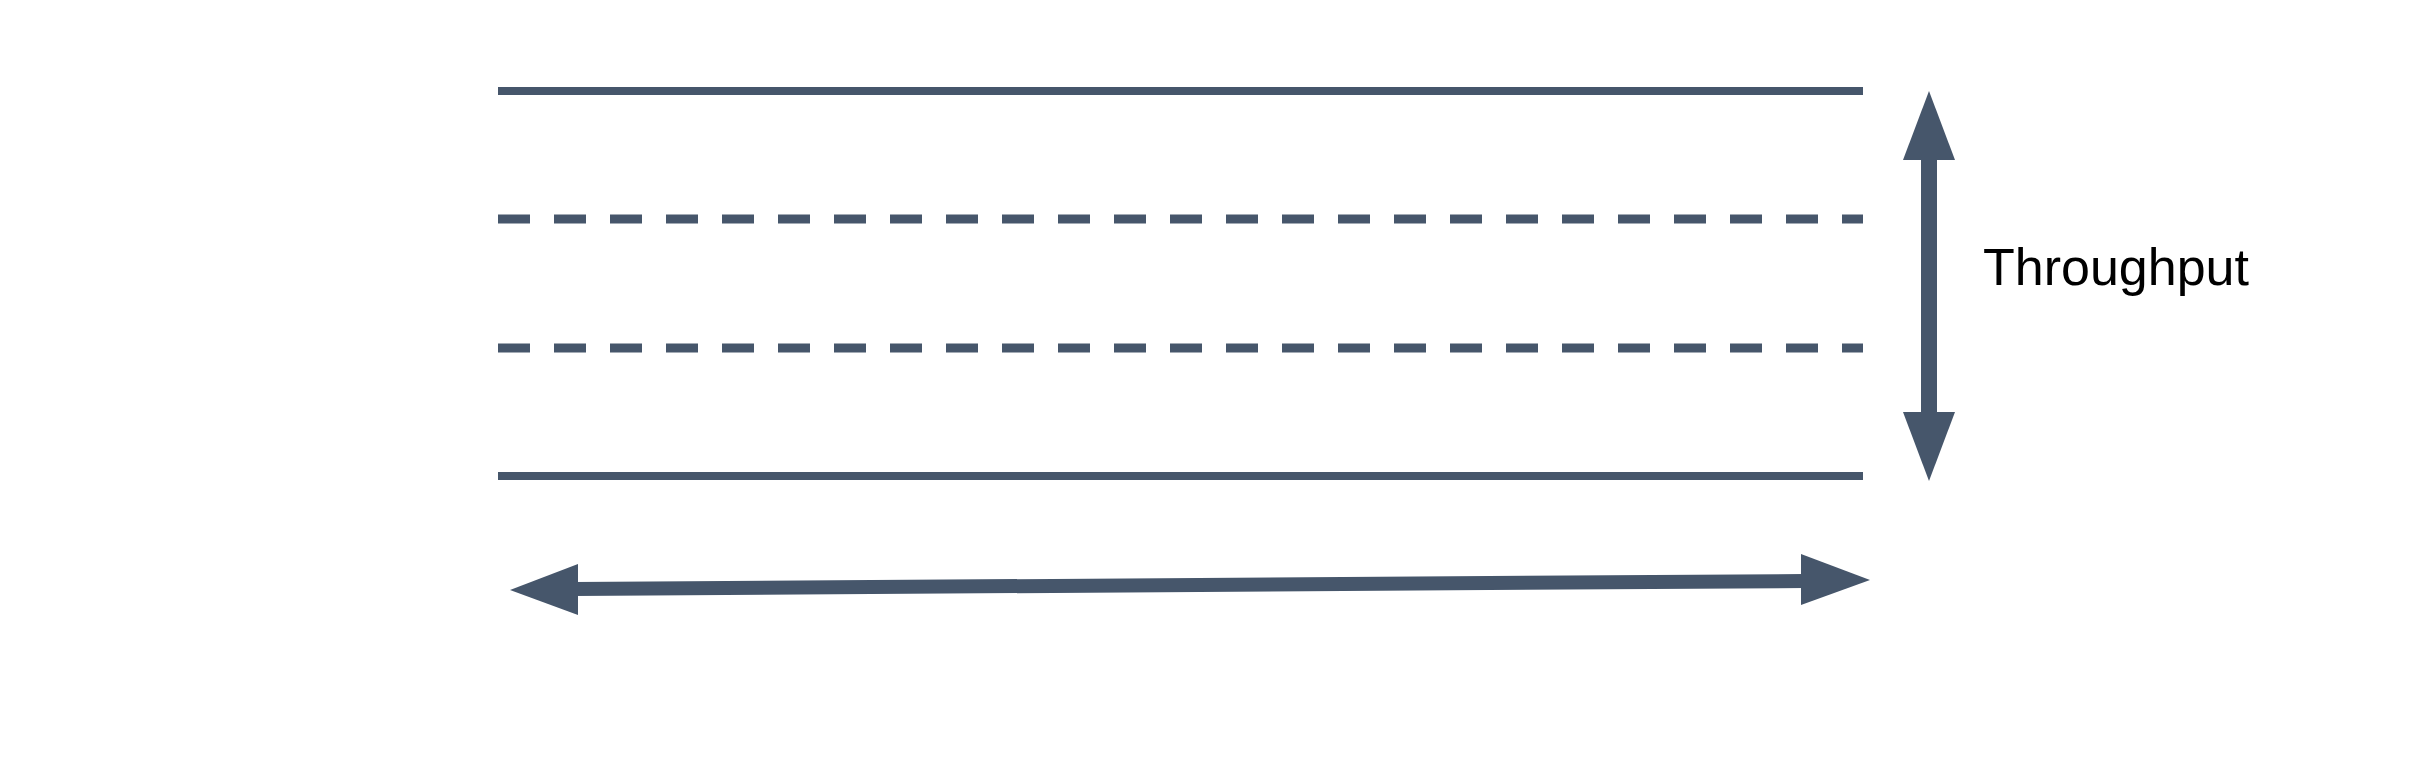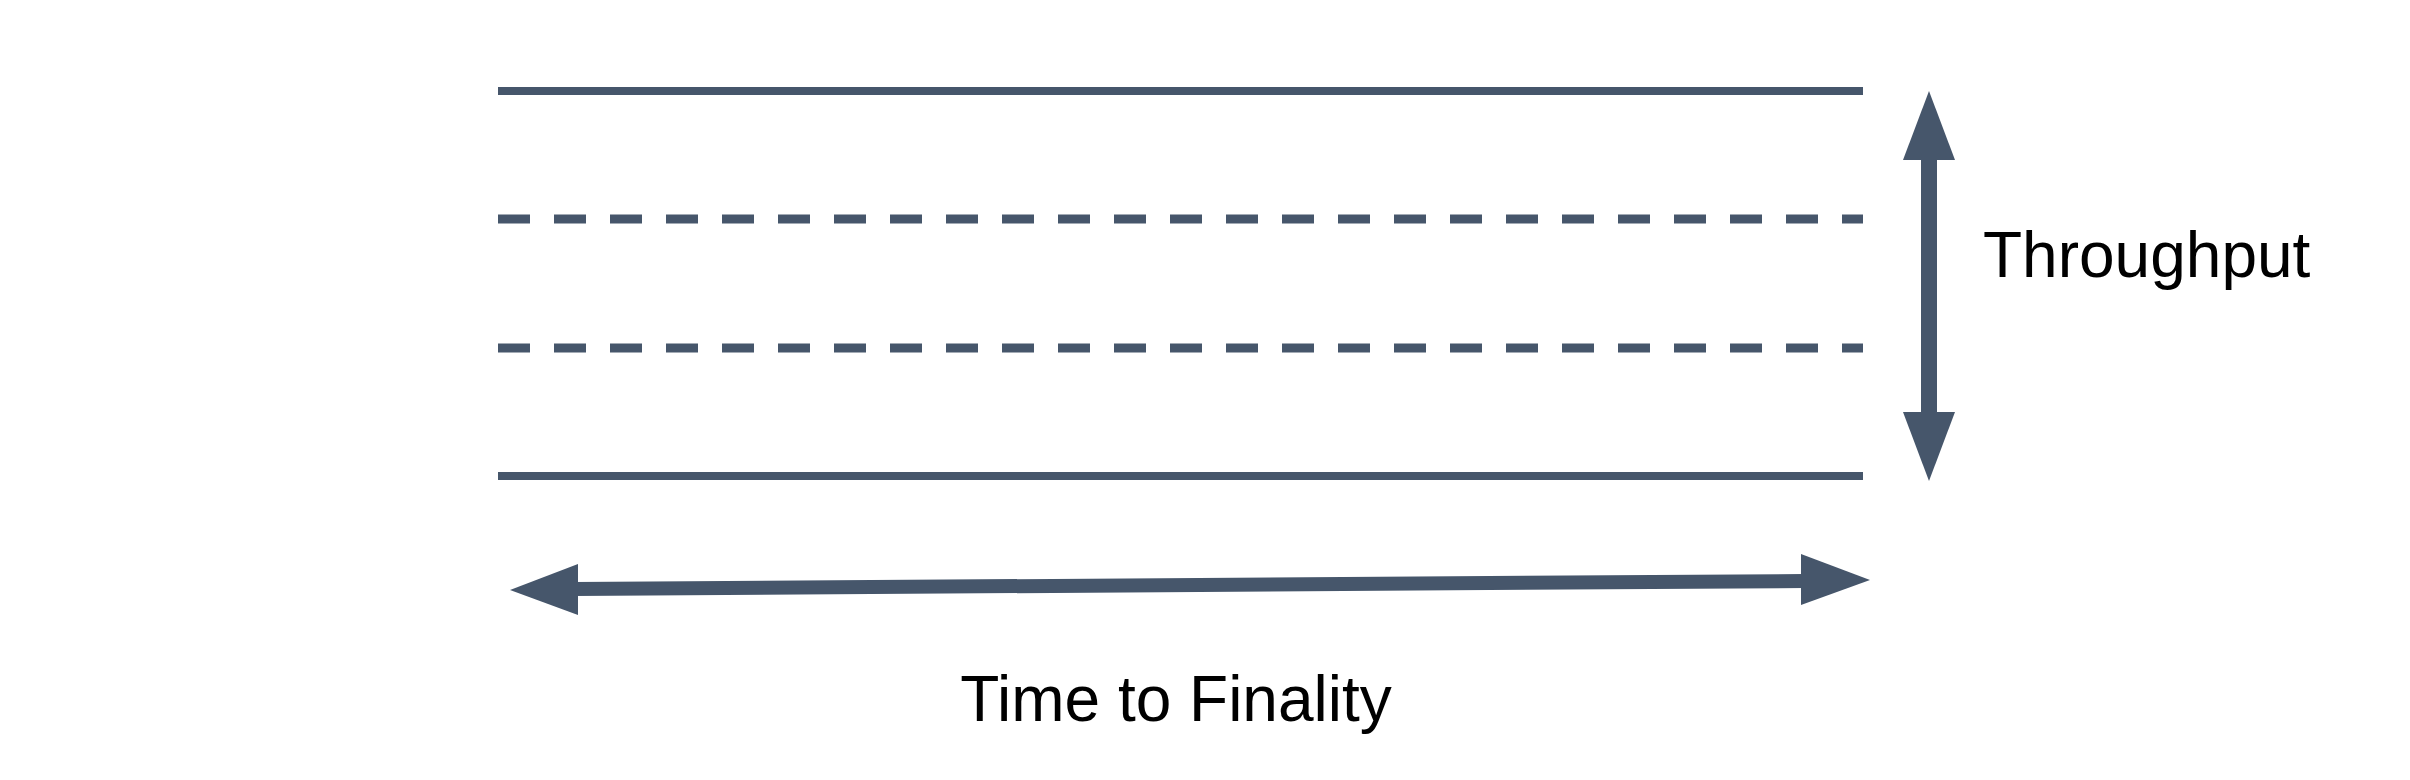--- a/index.html
+++ b/index.html
@@ -29,24 +29,25 @@
     stroke: #46566B;
     fill: none;
   }
   svg.canvas polygon {
     fill: #46566B;
     stroke: none;
   }
   .axis-label {
     position: absolute;
     color: #000000;
-    font-size: 64px;
+    font-size: 52px;
     line-height: 1.12;
     white-space: nowrap;
     letter-spacing: 0;
+    margin-top: 18px;
   }
   .label-throughput {
     left: 1983px;
     top: 220px;
   }
   .label-ttf {
     left: 1176px;
     top: 664px;
     transform: translateX(-50%);
   }
@@ -74,15 +75,14 @@
 
     <g>
       <line x1="574" y1="589" x2="1804" y2="581" stroke-width="14" stroke="#46566B"></line>
       <polygon points="510,590 578,564 578,615" fill="#46566B"></polygon>
       <polygon points="1870,580 1801,554 1801,605" fill="#46566B"></polygon>
     </g>
   </svg>
 
   <div class="axis-label label-throughput">Throughput</div>
 
-  <div class="axis-label label-ttf">Time to Finality</div>
 
 </div>
 
 </body></html>

